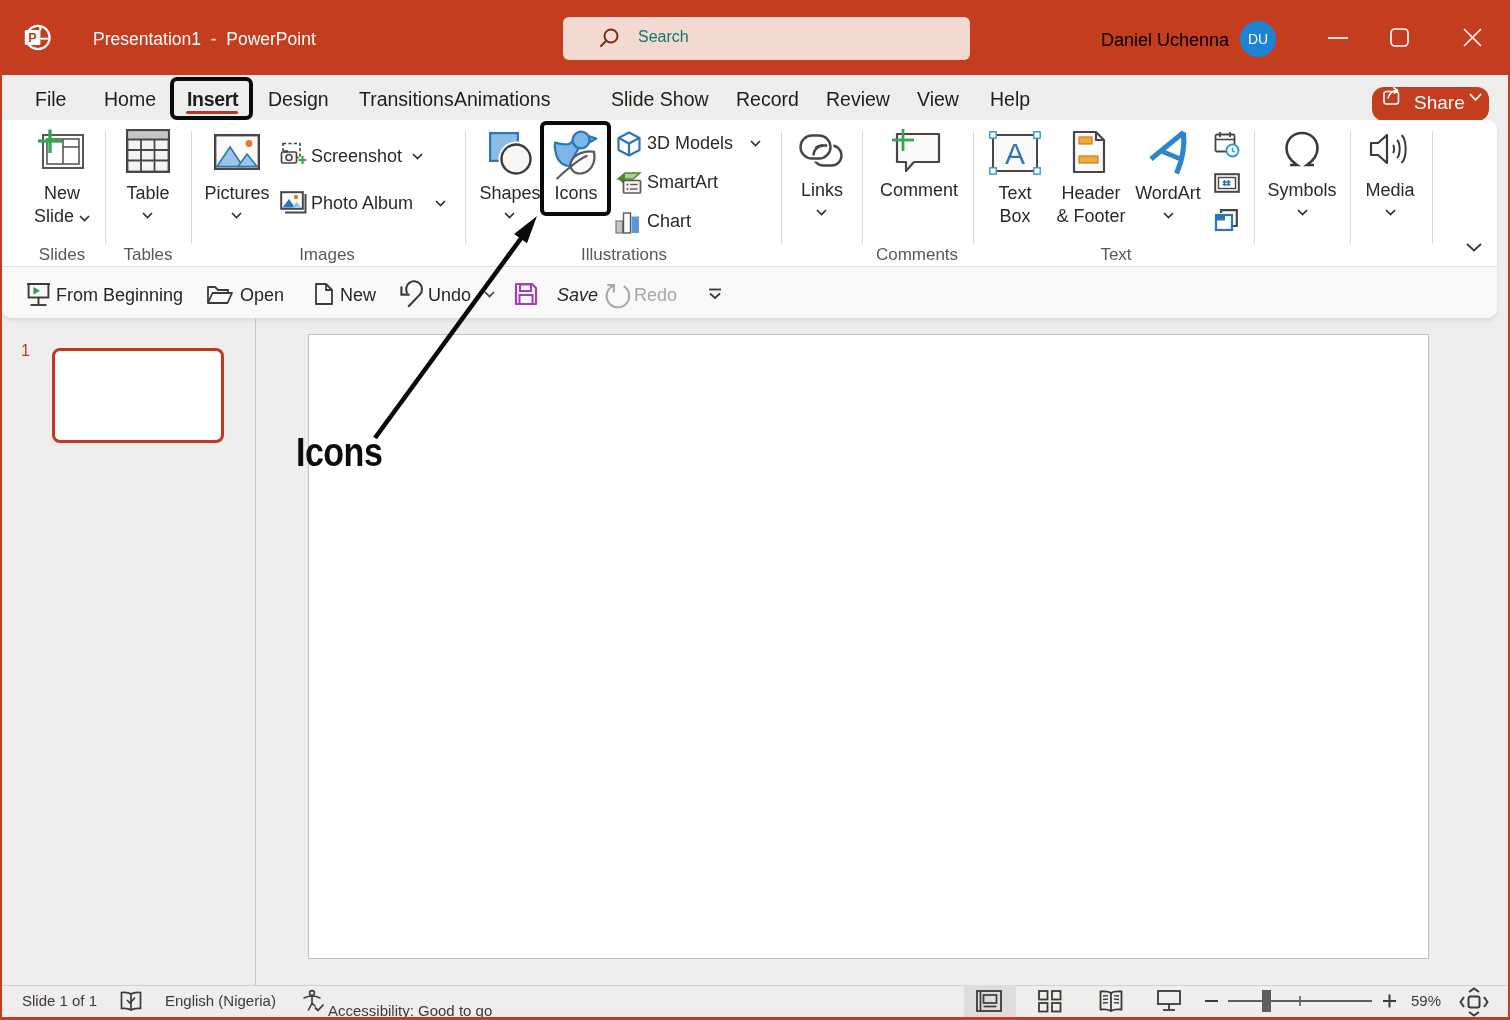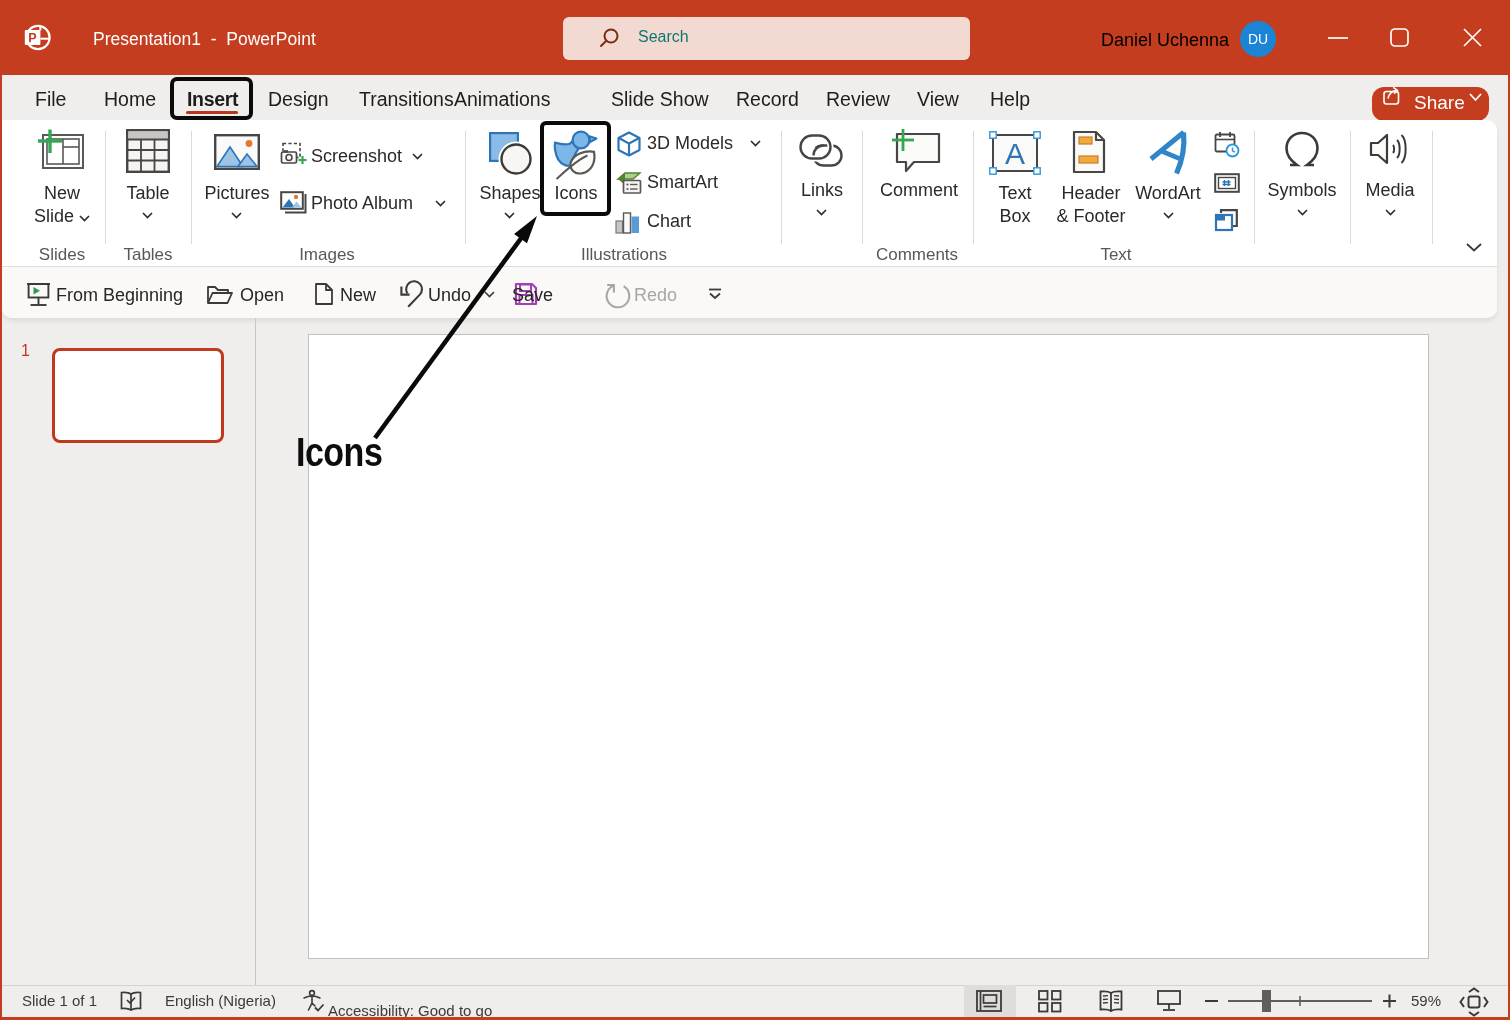--- a/index.html
+++ b/index.html
@@ -351,21 +351,21 @@
 <div class="qtxt" style="left:428px;">Undo</div>
 <svg width="11" height="7" viewBox="0 0 11 7" style="left:484px; top:291px;">
     <path d="M1 1 l4.5 4.5 L10 1" fill="none" stroke="#3B3A39" stroke-width="1.6"></path>
   </svg>
 
 <svg width="24" height="24" viewBox="0 0 24 24" style="left:514px; top:282px;">
   <path d="M2 2 L18 2 L22 6 L22 22 L2 22 Z" fill="none" stroke="#A33FB5" stroke-width="2.2" stroke-linejoin="round"></path>
   <rect x="6" y="2.5" width="11" height="6.5" fill="none" stroke="#A33FB5" stroke-width="2"></rect>
   <rect x="5.5" y="13" width="13" height="9" fill="none" stroke="#A33FB5" stroke-width="2"></rect>
 </svg>
-<div class="qtxt" style="left:512px;">Save</div>
+<div class="qtxt" style="left:557px;font-style:italic;">Save</div>
 
 <svg width="26" height="26" viewBox="0 0 26 26" style="left:604px; top:283px;">
   <path d="M9.5 2.6 A11.3 11.3 0 1 0 19.6 3.2" fill="none" stroke="#A9A7A5" stroke-width="2.1"></path>
   <path d="M3.2 2 L9.9 2 L9.9 9.6" fill="none" stroke="#A9A7A5" stroke-width="2.1"></path>
 </svg>
 <div class="qtxt" style="left:634px; color:#A8A6A4;">Redo</div>
 
 <svg width="16" height="12" viewBox="0 0 16 12" style="left:707px; top:288px;">
   <line x1="2" y1="1.5" x2="14" y2="1.5" stroke="#3B3A39" stroke-width="1.8"></line>
   <path d="M3 5.5 l5 4.5 L13 5.5" fill="none" stroke="#3B3A39" stroke-width="1.8"></path>

